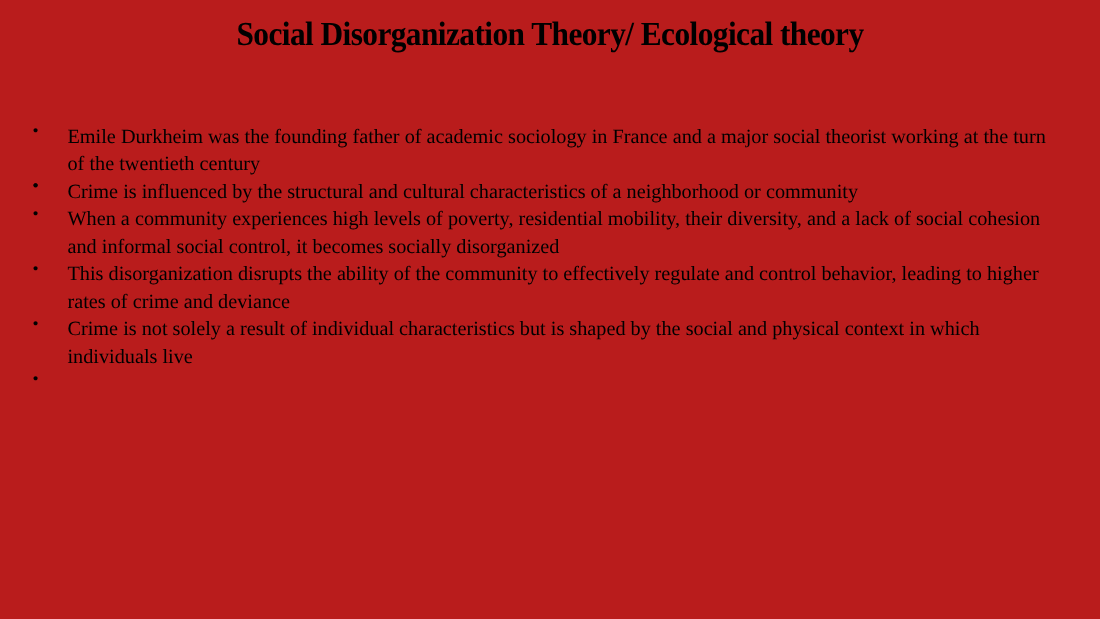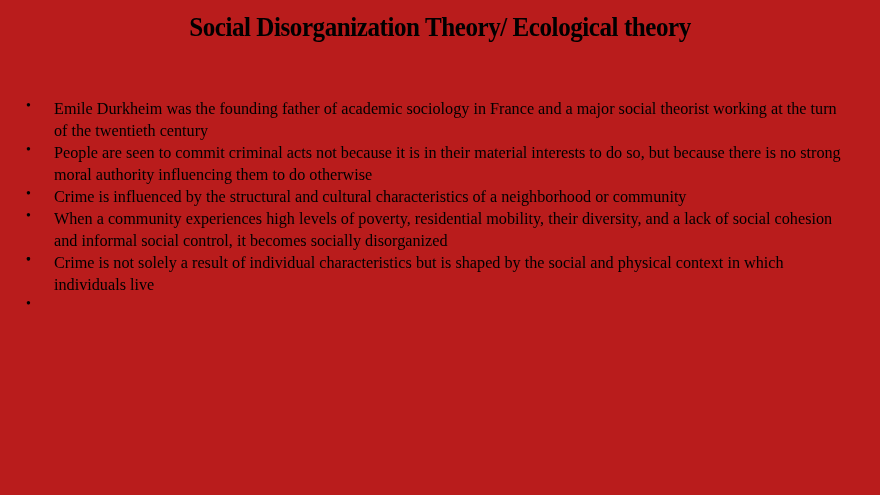--- a/index.html
+++ b/index.html
@@ -65,32 +65,32 @@
 <div class="slide">
   <div class="title">Social Disorganization Theory/ Ecological theory</div>
 
   <ul class="bullets">
     <li class="bullet-item">
       <span class="bullet-dot">•</span>
       <span>Emile Durkheim was the founding father of academic sociology in France and a major social theorist working at the turn of the twentieth century</span>
     </li>
     <li class="bullet-item">
       <span class="bullet-dot">•</span>
-      <span>People are seen to commit criminal acts not because it is in their material interests to do so, but because there is no strong moral authority influencing them to do otherwise</span>
     </li>
     <li class="bullet-item">
       <span class="bullet-dot">•</span>
       <span>Crime is influenced by the structural and cultural characteristics of a neighborhood or community</span>
     </li>
     <li class="bullet-item">
       <span class="bullet-dot">•</span>
       <span>When a community experiences high levels of poverty, residential mobility, their diversity, and a lack of social cohesion and informal social control, it becomes socially disorganized</span>
     </li>
     <li class="bullet-item">
       <span class="bullet-dot">•</span>
+      <span>This disorganization disrupts the ability of the community to effectively regulate and control behavior, leading to higher rates of crime and deviance</span>
     </li>
     <li class="bullet-item">
       <span class="bullet-dot">•</span>
       <span>Crime is not solely a result of individual characteristics but is shaped by the social and physical context in which individuals live</span>
     </li>
     <li class="bullet-item">
       <span class="bullet-dot">•</span>
     </li>
   </ul>
 </div>

